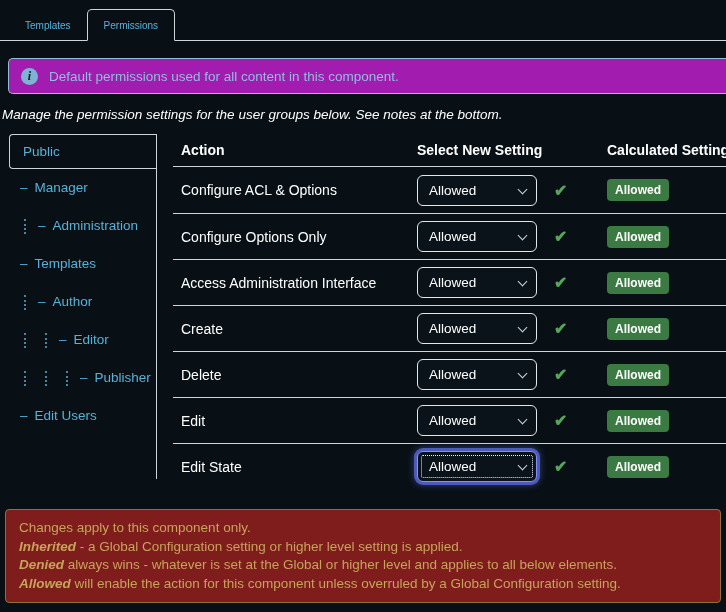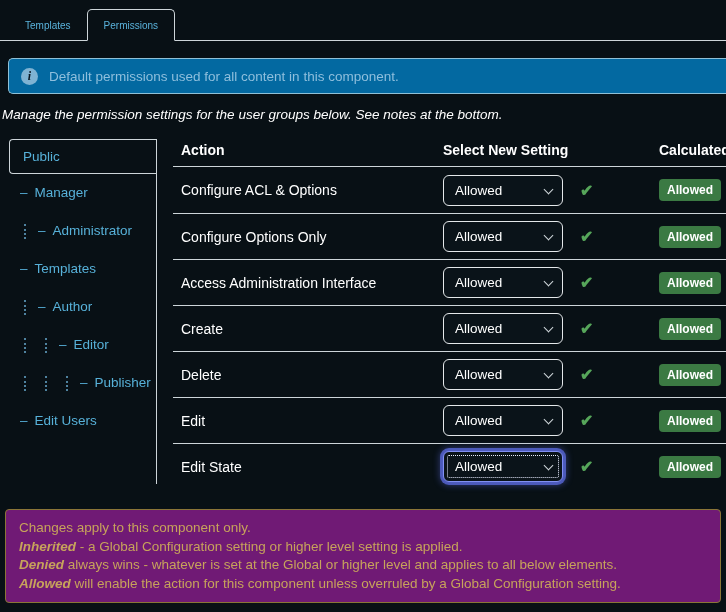--- a/index.html
+++ b/index.html
@@ -23,40 +23,40 @@
     cursor: pointer; white-space: nowrap;
   }
   .tab.active {
     border: 1px solid #cdd5d9; border-bottom: 1px solid #081015;
     border-radius: 5px 5px 0 0; margin-bottom: -1px;
   }
 
   
   .alert {
     margin: 17px 0 0 8px;
-    background: #0369a1;
+    background: #a21caf;
     border: 1px solid #8fc0d6; border-right: none;
     border-radius: 5px 0 0 5px;
     height: 36px; display: flex; align-items: center; gap: 11px;
     padding: 0 12px; color: #8fbfdd;
   }
   .info-icon {
     width: 17px; height: 17px; border-radius: 50%;
     background: #7fb3d3; color: #0a1721;
     font-weight: bold; font-size: 12px; font-style: italic;
     display: inline-flex; align-items: center; justify-content: center;
     flex: none; font-family: "Liberation Serif", serif;
   }
   .info-icon::before { content: "i"; }
 
   
   .intro { margin: 13px 0 12px 2px; color: #ffffff; font-style: italic; }
 
   
-  .content { display: flex; margin-left: 9px; align-items: center; }
+  .content { display: flex; margin-left: 9px; }
 
   .tree {
     width: 148px; flex: none;
     height: 345px;
     border-right: 1px solid #cdd5d9;
     color: #57b1d9;
   }
   .tree-item { position: relative; cursor: pointer; }
   .tree-item.active {
     height: 35px; line-height: 33px; padding-left: 13px;
@@ -68,21 +68,20 @@
   .tree-item .dash { margin-right: 7px; }
   .guide {
     position: absolute; top: 12px; height: 15px; width: 0;
     border-left: 2px dotted #4f83a0;
   }
 
   .table { flex: 1; margin-left: 16px; min-width: 0; }
   .thead, .row {
     display: grid; grid-template-columns: 244px 190px 1fr;
     align-items: center;
-    gap: 26px;
   }
   .thead {
     height: 33px; font-weight: bold; font-size: 14px;
     border-bottom: 1px solid #cdd5d9; white-space: nowrap;
   }
   .th.action, .cell.action { padding-left: 8px; }
   .row { height: 46px; font-size: 14px; }
   .row + .row { border-top: 1px solid #cdd5d9; }
 
   .select-wrap { position: relative; display: inline-block; vertical-align: middle; }
@@ -112,21 +111,21 @@
   .badge {
     display: inline-block;
     background: #3b7a43; color: #ffffff;
     font-weight: bold; font-size: 12px;
     padding: 4px 8px; border-radius: 4px;
   }
 
   
   .notes {
     margin: 20px 5px 0 5px;
-    background: #701a75;
+    background: #7f1d1d;
     border: 1px solid #8a7537; border-radius: 4px;
     padding: 9px 13px;
     color: #c7a35b; line-height: 18.5px;
   }
   .notes .term { font-weight: bold; font-style: italic; }
 </style>
 </head>
 <body>
 
 <div class="page">
@@ -145,21 +144,21 @@
 
   <div class="content">
     <div class="tree" id="tree">
         <div class="tree-item active">
     <span class="label">Public</span>
   </div>
         <div class="tree-item child" style="padding-left: 11px;">
     <span class="dash">–</span><span class="label">Manager</span>
   </div>
         <div class="tree-item child" style="padding-left: 29px;">
-    <span class="dash">–</span><span class="label">Administrator</span>
+    <span class="dash">–</span><span class="label">Administration</span>
   <span class="guide" style="left: 15px;"></span></div>
         <div class="tree-item child" style="padding-left: 11px;">
     <span class="dash">–</span><span class="label">Templates</span>
   </div>
         <div class="tree-item child" style="padding-left: 29px;">
     <span class="dash">–</span><span class="label">Author</span>
   <span class="guide" style="left: 15px;"></span></div>
         <div class="tree-item child" style="padding-left: 50px;">
     <span class="dash">–</span><span class="label">Editor</span>
   <span class="guide" style="left: 15px;"></span><span class="guide" style="left: 36px;"></span></div>

